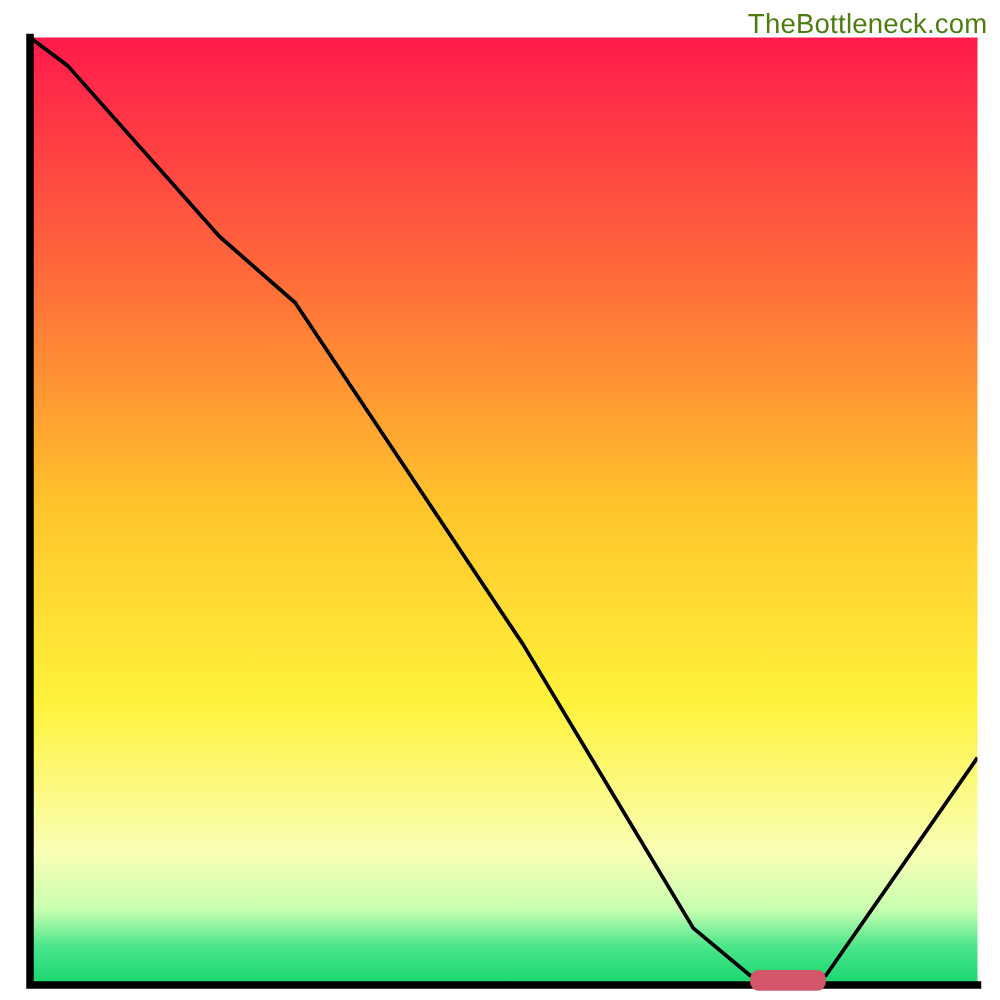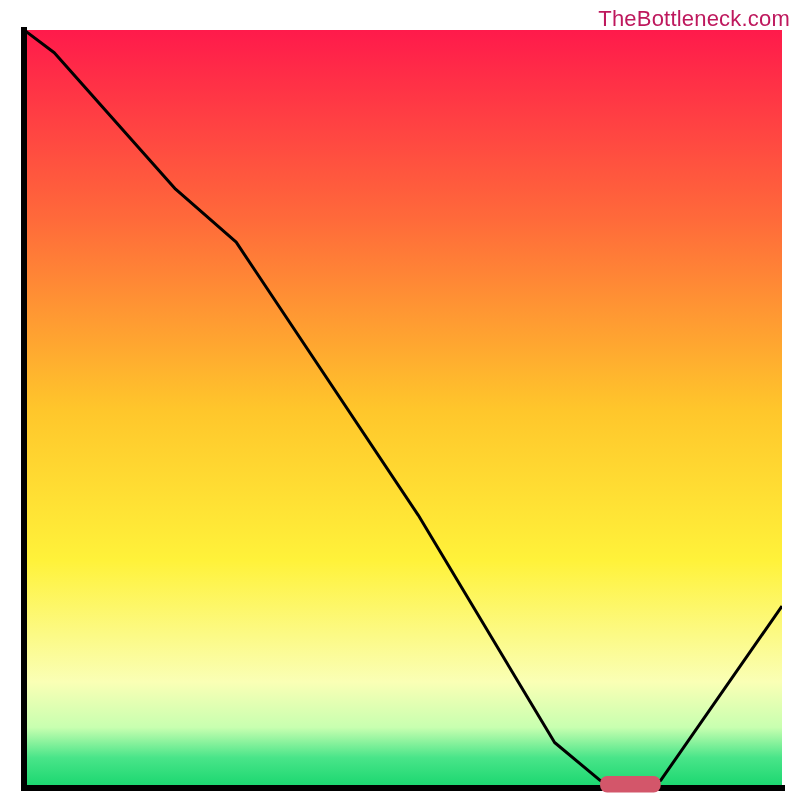--- a/index.html
+++ b/index.html
@@ -13,21 +13,21 @@
   }
   .wrap {
     position: relative;
     width: 800px;
     height: 800px;
   }
   .watermark {
     position: absolute;
     top: 6px;
     right: 10px;
-    color: #be185d;
+    color: #4d7c0f;
     font-size: 22px;
     font-weight: 500;
     letter-spacing: 0.2px;
     user-select: none;
   }
   svg {
     position: absolute;
     left: 0;
     top: 0;
   }

